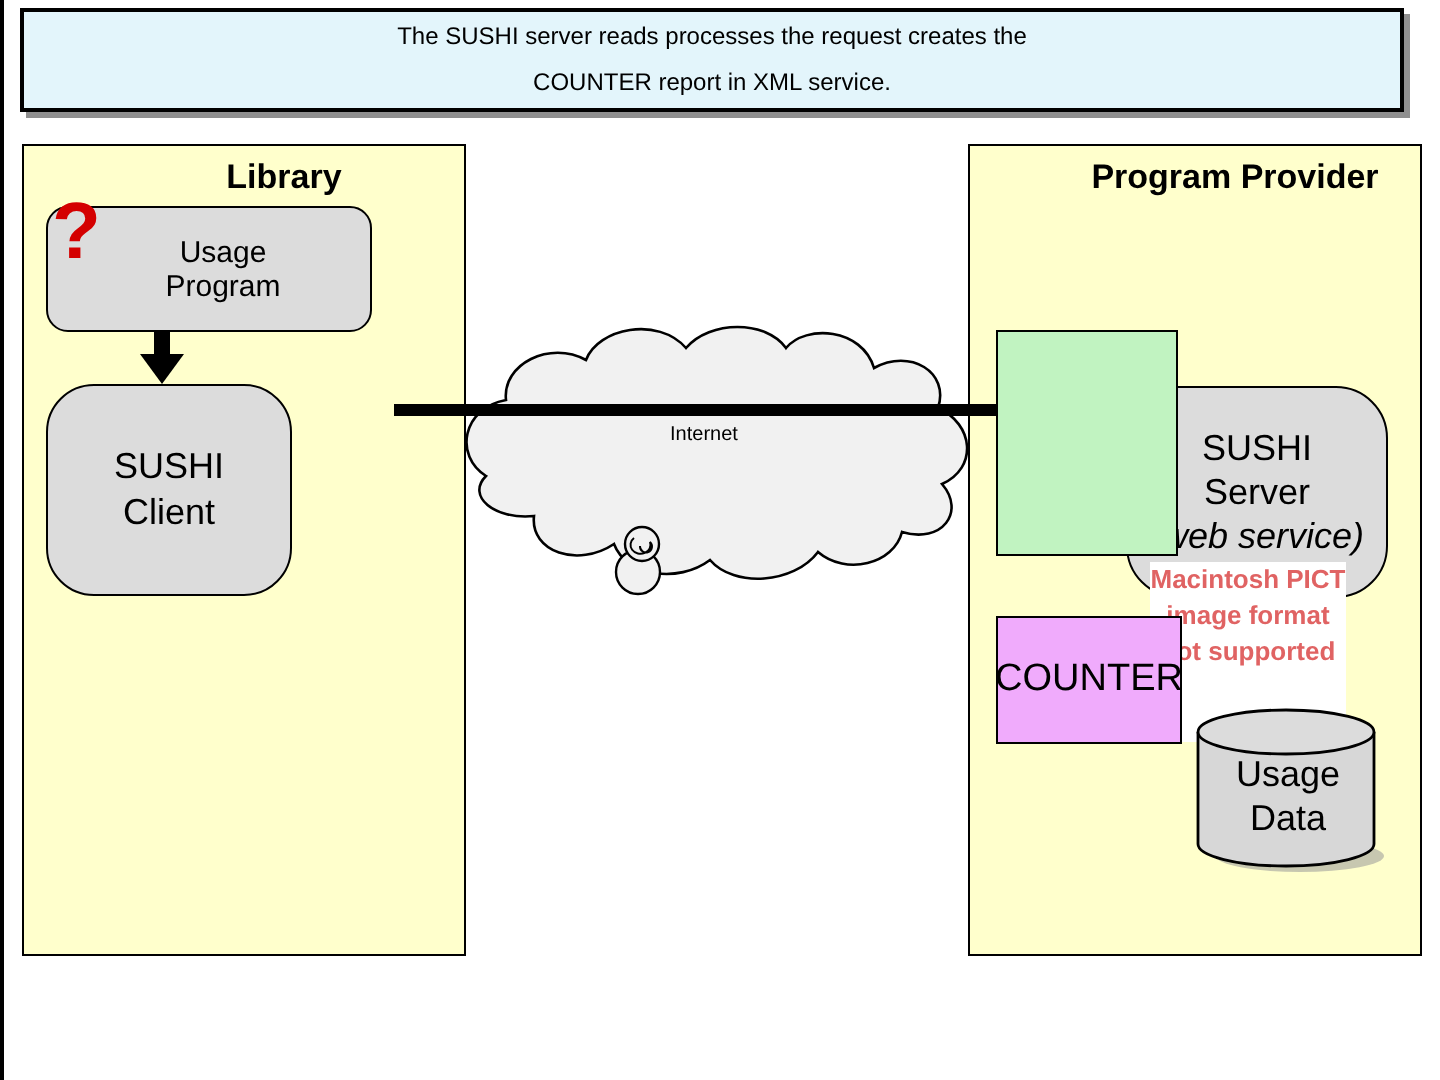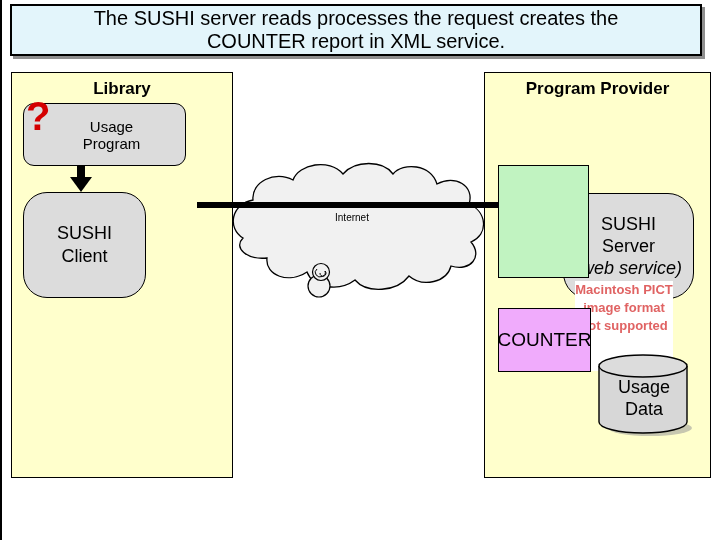--- a/index.html
+++ b/index.html
@@ -12,29 +12,29 @@
 
   
   .left-edge{left:0;top:0;width:2px;height:540px;background:#000;}
 
   
   .title-box{
     left:10px;top:4px;width:688px;height:48px;
     background:#e3f5fb;border:2px solid #000;
     box-shadow:3px 3px 0 #8f8f8f;
     display:flex;flex-direction:column;justify-content:center;
-    text-align:center;font-size:20px;line-height:23px;z-index:5;
+    text-align:center;font-size:12px;line-height:23px;z-index:5;
   }
 
   
   .panel{background:#ffffcc;border:1px solid #000;z-index:0;}
   .panel-library{left:11px;top:72px;width:220px;height:404px;}
   .panel-content{left:484px;top:72px;width:225px;height:404px;}
   .panel-header{position:absolute;top:6px;left:0;width:100%;text-align:center;
-    font-weight:bold;font-size:17px;}
+    font-weight:bold;font-size:17px;padding-left:20px;}
 
   
   .gray-box{
     background:#dcdcdc;border:1.5px solid #000;z-index:2;
     display:flex;flex-direction:column;justify-content:center;text-align:center;
   }
   .usage-box{left:23px;top:103px;width:147px;height:61px;border-radius:11px;
     font-size:15px;line-height:17px;padding-left:14px;}
   .client-box{left:23px;top:192px;width:121px;height:104px;border-radius:24px;
     font-size:18px;line-height:23px;}

